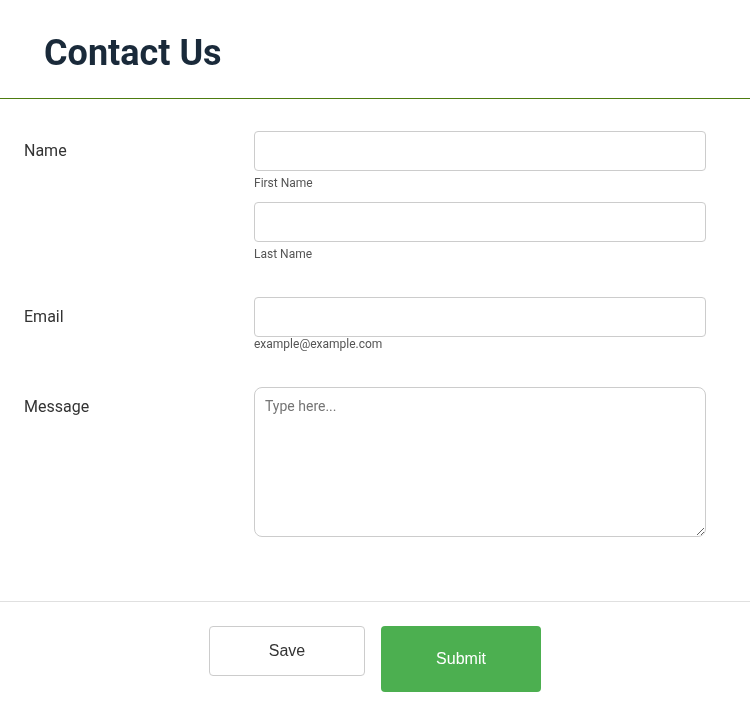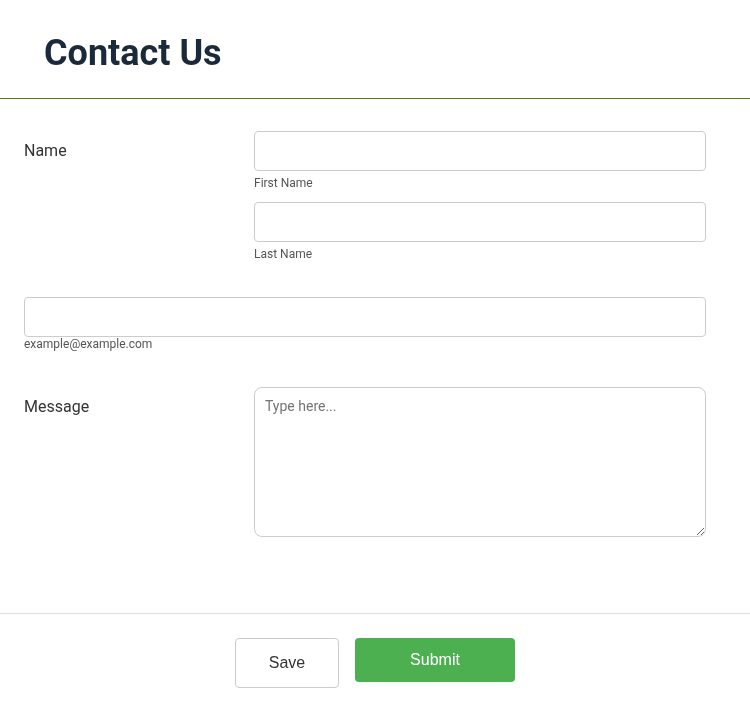--- a/index.html
+++ b/index.html
@@ -116,33 +116,33 @@
     }
 
     .footer-actions {
       padding: 24px 44px;
       display: flex;
       justify-content: center;
       gap: 16px;
     }
 
     .btn-save {
-      width: 104px;
+      width: 156px;
       height: 50px;
       border: 1px solid #ccc;
       border-radius: 4px;
       background: #fff;
       font-size: 16px;
       color: #333;
       cursor: pointer;
     }
 
     .btn-submit {
       width: 160px;
-      height: 44px;
+      height: 66px;
       border: none;
       border-radius: 4px;
       background: #4CAF50;
       font-size: 16px;
       color: #fff;
       cursor: pointer;
       font-weight: 500;
     }
   </style>
 </head>
@@ -166,20 +166,21 @@
           </div>
           <div class="name-group">
             <input type="text" placeholder="" style="">
             <span class="sub-label">Last Name</span>
           </div>
         </div>
       </div>
     </div>
 
     <div class="form-row">
+      <div class="form-label">Email</div>
       <div class="form-field">
         <input type="email" class="email-input" placeholder="" style="">
         <div class="email-hint">example@example.com</div>
       </div>
     </div>
 
     <div class="form-row">
       <div class="form-label">Message</div>
       <div class="form-field">
         <textarea class="message-textarea" placeholder="Type here..." style=""></textarea>

